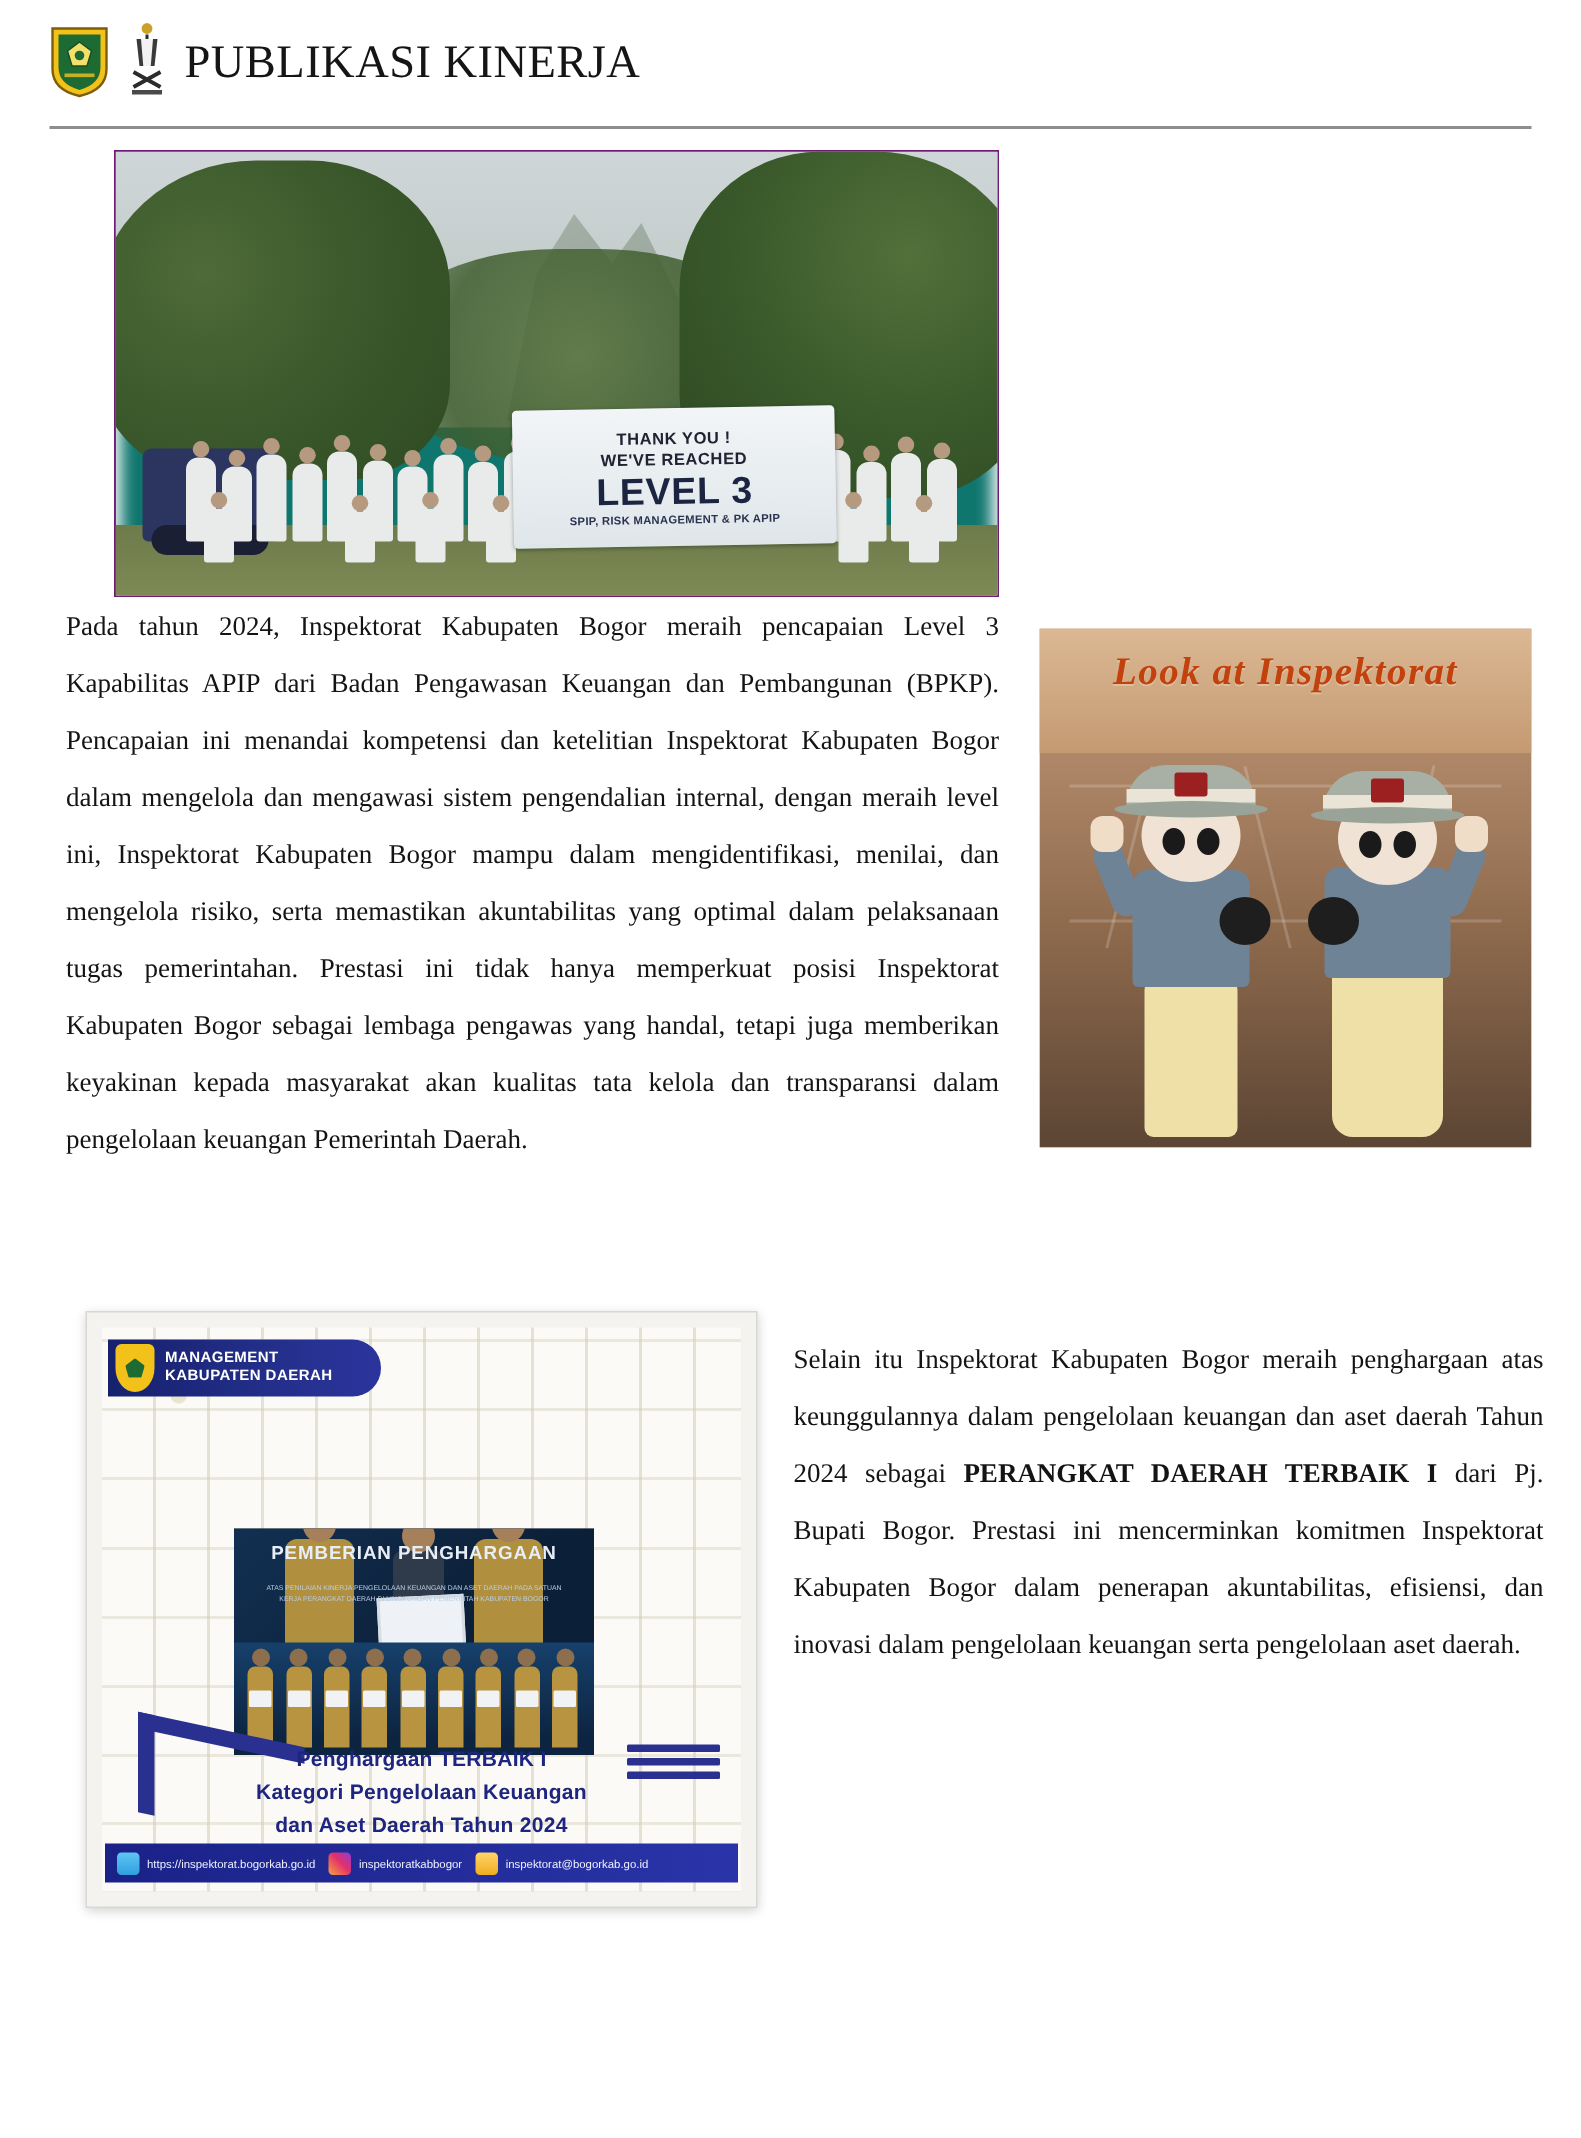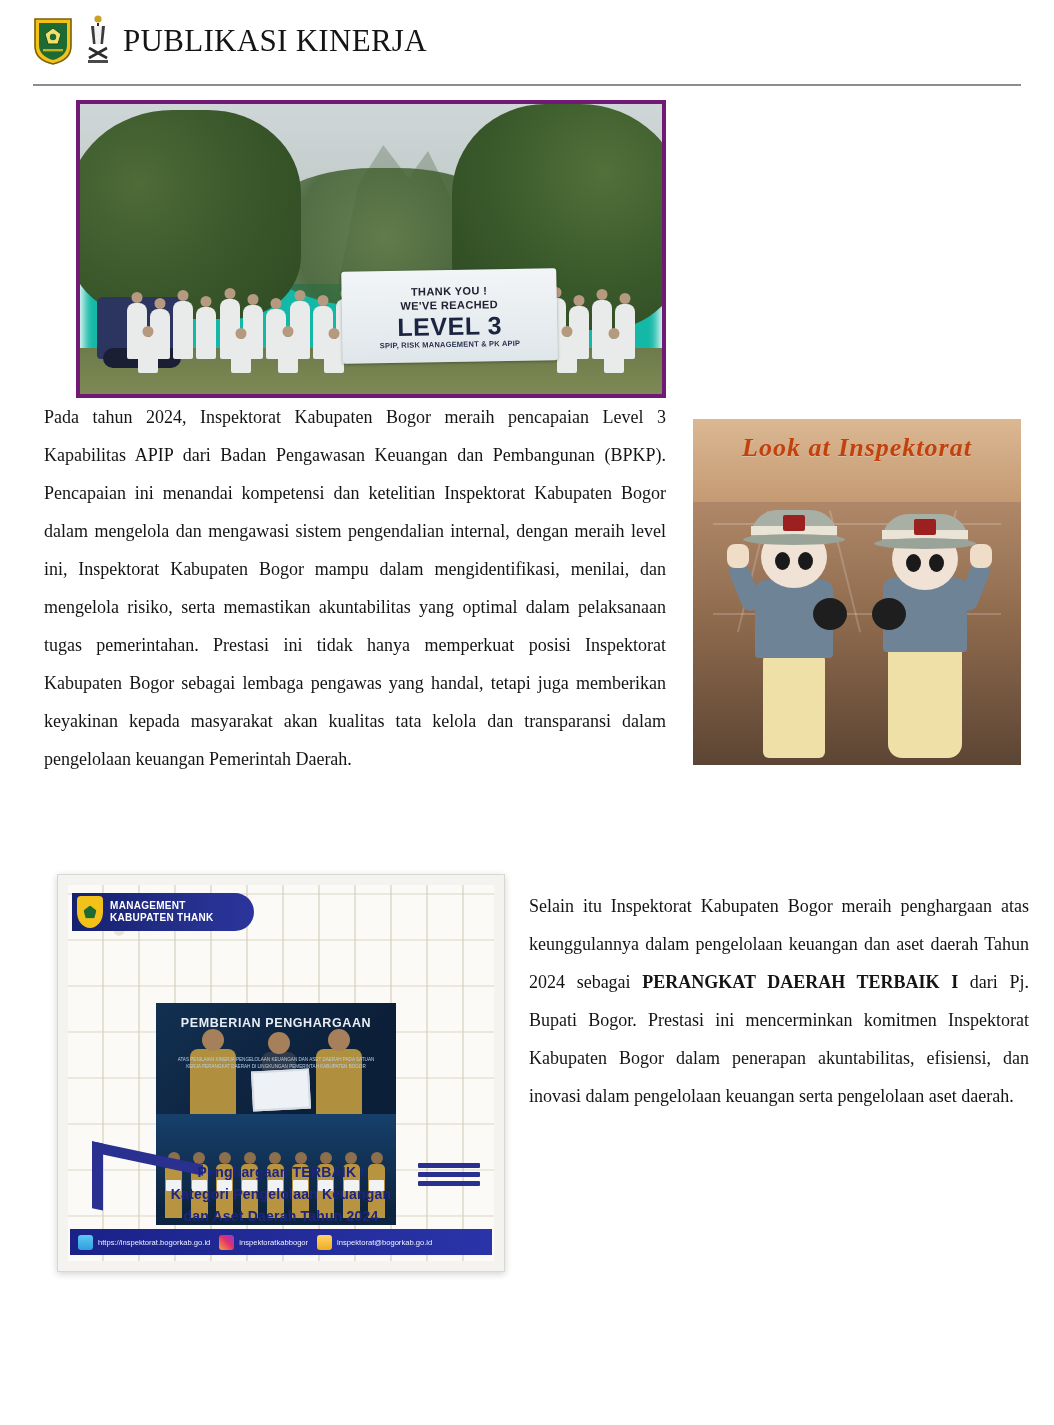--- a/index.html
+++ b/index.html
@@ -85,24 +85,24 @@
     left: 529px;
     top: 887px;
     width: 500px;
   }
 
   
   .photo-group {
     position: relative;
     width: 590px;
     height: 298px;
-    background: #14b8a6;
+    background: #0f766e;
     overflow: hidden;
     box-shadow: 0 0 10px 4px rgba(255,255,255,0.95) inset;
-    border: 4px solid #701a75;
+    border: 1px solid #701a75;
     box-sizing: border-box;
     text-decoration: underline;
   }
   .pg-sky {
     position: absolute; left: 0; top: 0; width: 100%; height: 62%;
     background: linear-gradient(#cfd6d8 0%, #c3cdcb 45%, #b9c6be 100%);
   }
   .pg-mount {
     position: absolute; left: 42%; top: 10%;
     width: 140px; height: 150px;
@@ -369,22 +369,22 @@
   .poster-badge-text {
     font-family: "Liberation Sans", sans-serif;
     font-weight: bold;
     font-size: 10px;
     color: #ffffff;
     line-height: 12px;
     letter-spacing: .3px;
   }
   .poster-photo {
     position: absolute;
-    left: 98px; top: 128px;
-    width: 240px; height: 222px;
+    left: 98px; top: 144px;
+    width: 240px; height: 151px;
     background: #0f2034;
     overflow: hidden;
   }
   .pp-top {
     position: absolute; left: 0; top: 0; width: 100%; height: 52%;
     background: linear-gradient(135deg, #123052, #0c1f38 70%);
   }
   .pp-cert {
     position: absolute;
     left: 40%; top: 30%;
@@ -662,21 +662,21 @@
   </div>
 </div>
 
 <div class="poster">
   <div class="poster-bg"></div>
 
   <div class="poster-badge">
     <span class="mini-shield"></span>
     <span class="poster-badge-text">
       <span>MANAGEMENT</span><br>
-      <span>KABUPATEN THANK</span>
+      <span>KABUPATEN DAERAH</span>
     </span>
   </div>
 
   <div class="poster-photo">
     <div class="pp-top"></div>
     <div class="pp-off" style="left:14%;"></div>
     <div class="pp-off" style="right:14%;"></div>
     <div class="pp-off" style="left:44%; bottom:52%; width:34px; height:58px; background:#2f3a4a;"></div>
     <div class="pp-cert"></div>
 

